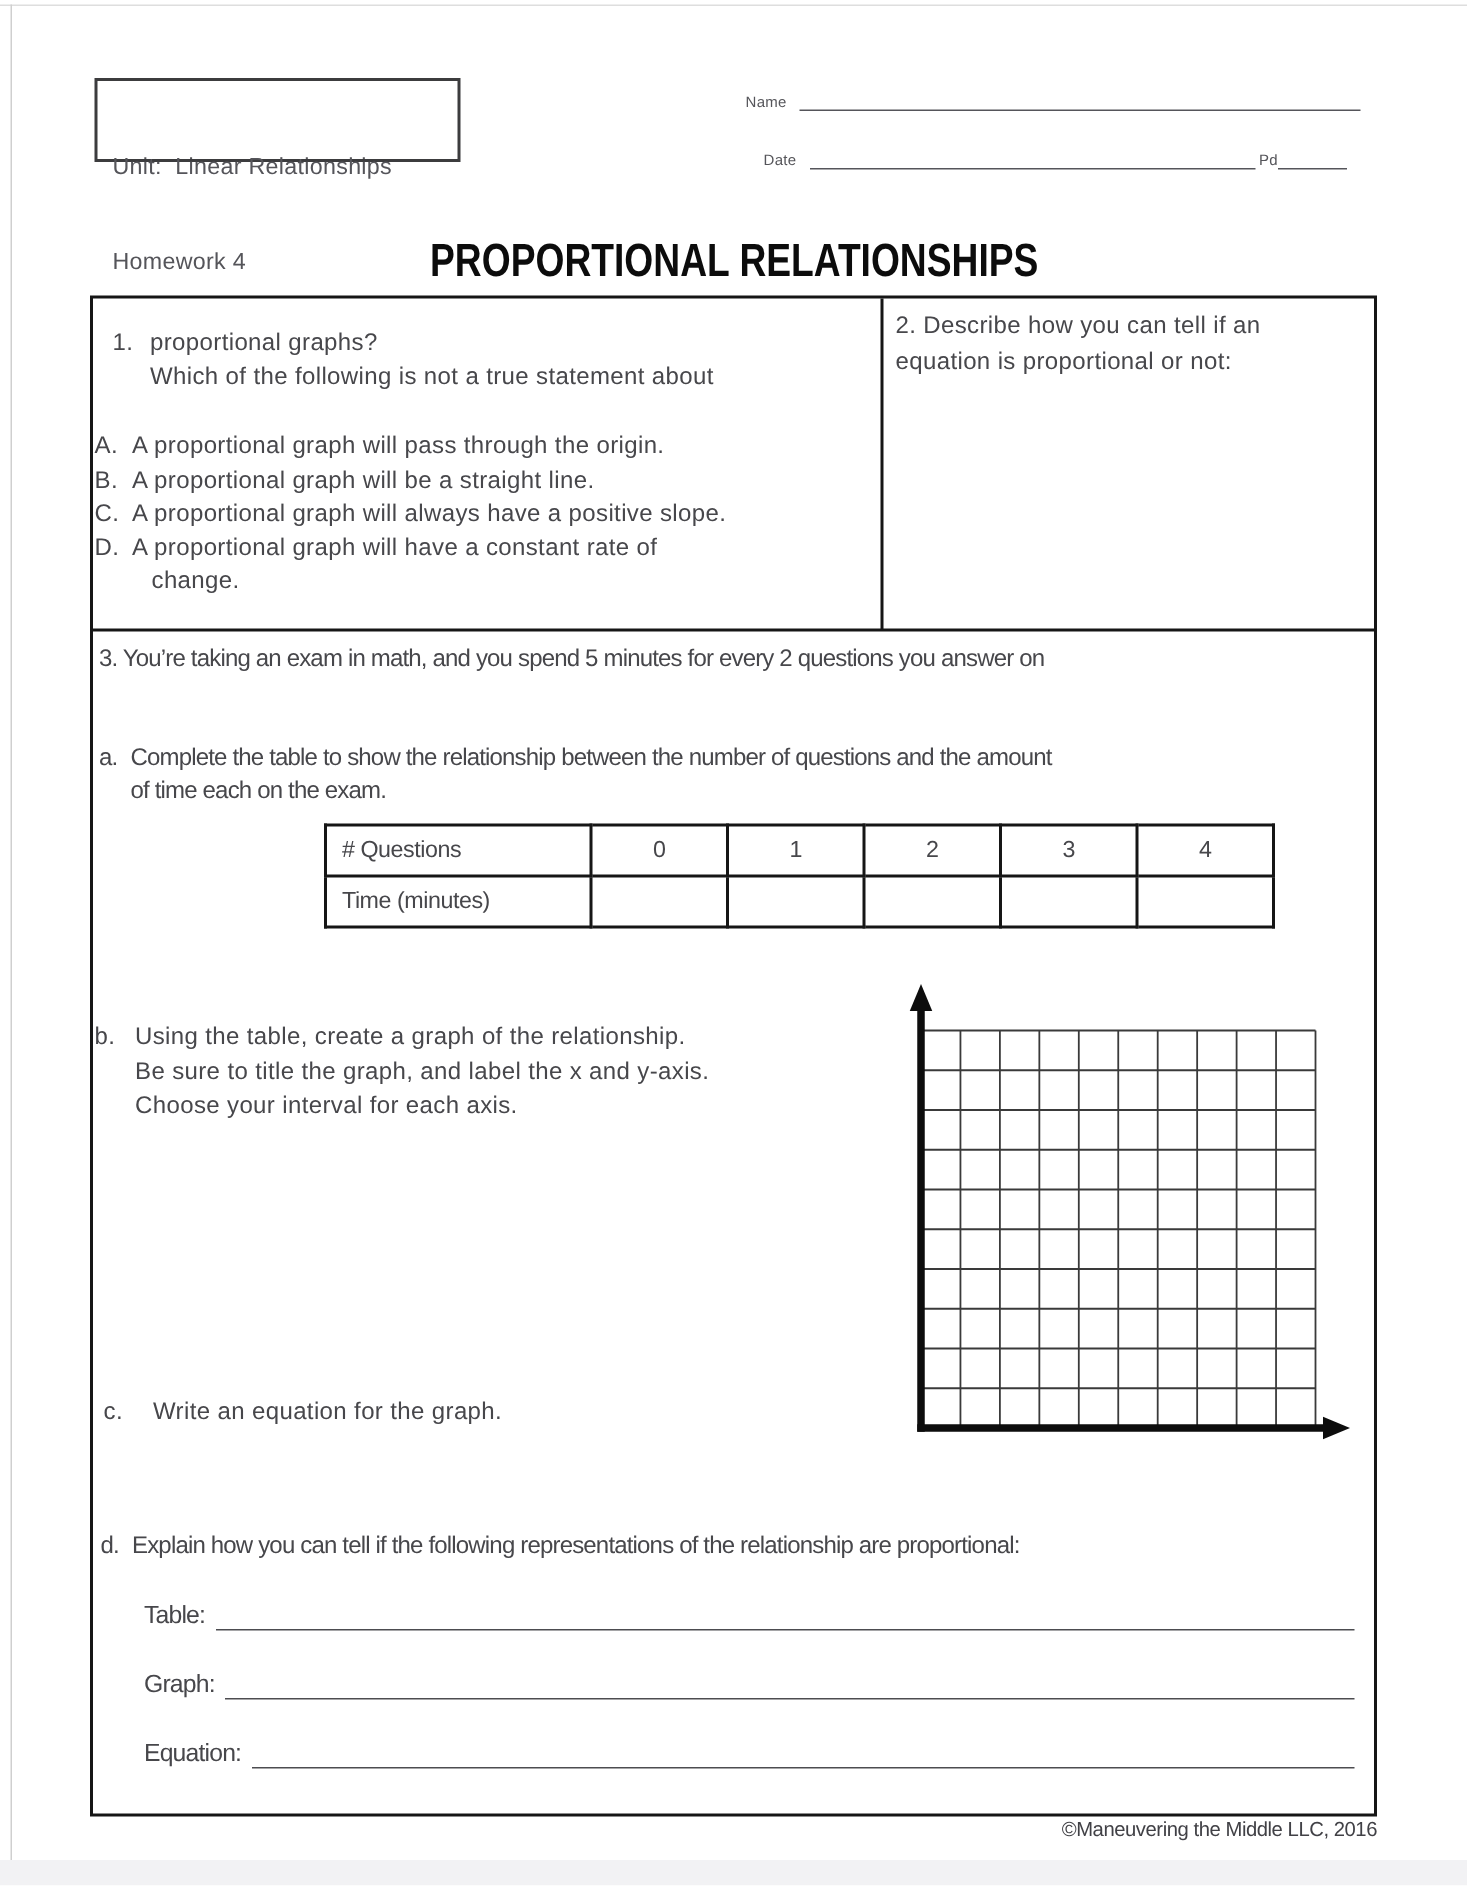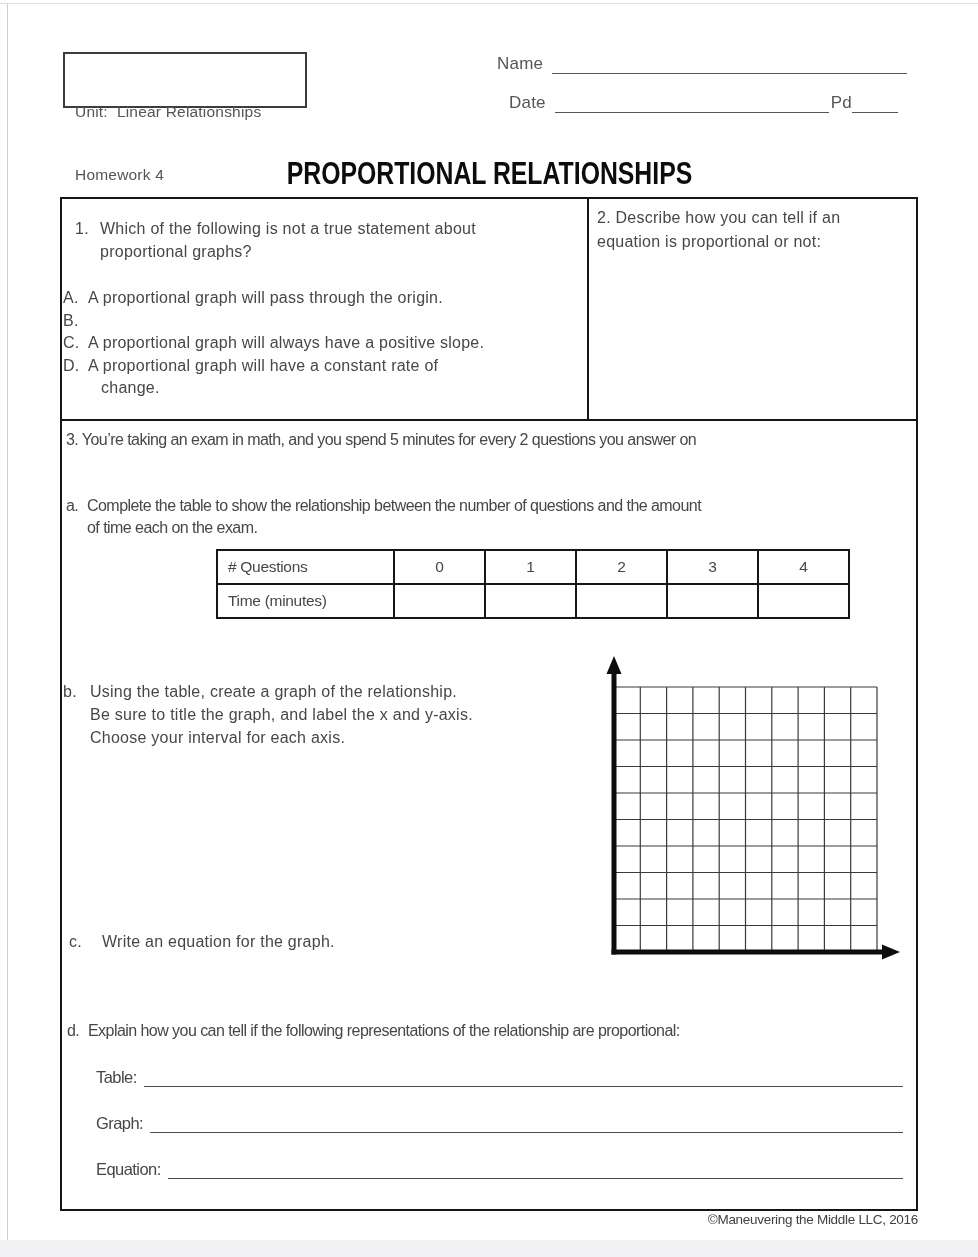--- a/index.html
+++ b/index.html
@@ -13,21 +13,21 @@
   .scan-top{left:0;top:3px;width:978px;height:1px;background:#dedede;}
   .scan-left{left:7px;top:3px;width:1px;height:1240px;background:#cfcfcf;}
   .scan-bottom{left:0;top:1240px;width:978px;height:17px;background:#f2f2f4;}
 
   
   .unit-box{
     left:63px;top:52px;width:230px;height:42px;border:2px solid #3c3c3e;
     padding:5px 0 5px 10px;font-size:15.5px;line-height:21px;color:#55555a;
     letter-spacing:.2px;white-space:pre-wrap;
   }
-  .hdr-row{display:flex;align-items:flex-end;font-size:17px;color:#55555a;letter-spacing:.2px;}
+  .hdr-row{display:flex;align-items:flex-end;font-size:10px;color:#55555a;letter-spacing:.2px;}
   .name-row{left:497px;top:53px;width:410px;height:21px;}
   .date-row{left:509px;top:92px;width:389px;height:21px;}
   .fill-line{flex:1;border-bottom:1.5px solid #55555a;height:18px;margin-left:9px;}
   .pd-line{width:46px;border-bottom:1.5px solid #55555a;height:18px;}
   .pd-label{margin-left:2px;}
 
   
   .title-wrap{left:0;top:156px;width:978px;text-align:center;}
   .title{
     display:inline-block;transform:scaleX(.8);transform-origin:50% 50%;
@@ -110,33 +110,36 @@
   <span class="title">PROPORTIONAL RELATIONSHIPS</span>
 </div>
 
 <div class="abs content-box"></div>
 <div class="abs div-v"></div>
 <div class="abs div-h"></div>
 
 <div class="abs q1 txt wide">
   <span class="num">1.</span>
   <div>
+    <div>proportional graphs?</div>
     <div>Which of the following is not a true statement about</div>
-    <div>proportional graphs?</div>
   </div>
 </div>
 <div class="abs options txt wide">
   <div class="opt">
     <span class="letter">A.</span>
     <div>
         <div>A proportional graph will pass through the origin.</div>
       </div>
   </div>
   <div class="opt">
     <span class="letter">B.</span>
+    <div>
+        <div>A proportional graph will be a straight line.</div>
+      </div>
   </div>
   <div class="opt">
     <span class="letter">C.</span>
     <div>
         <div>A proportional graph will always have a positive slope.</div>
       </div>
   </div>
   <div class="opt">
     <span class="letter">D.</span>
     <div>

